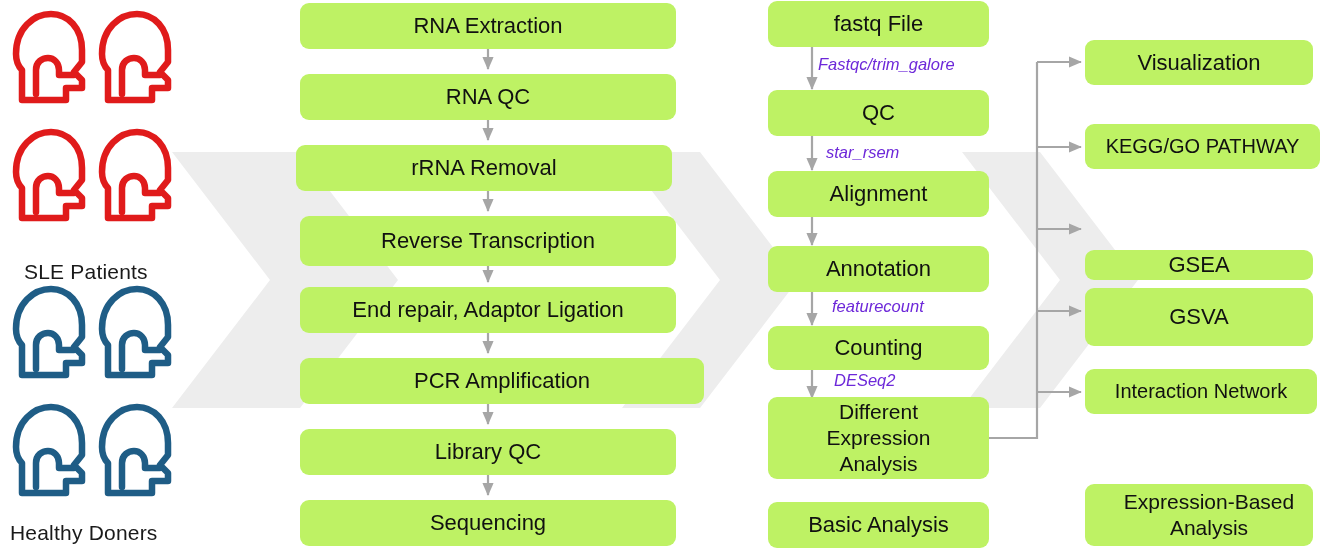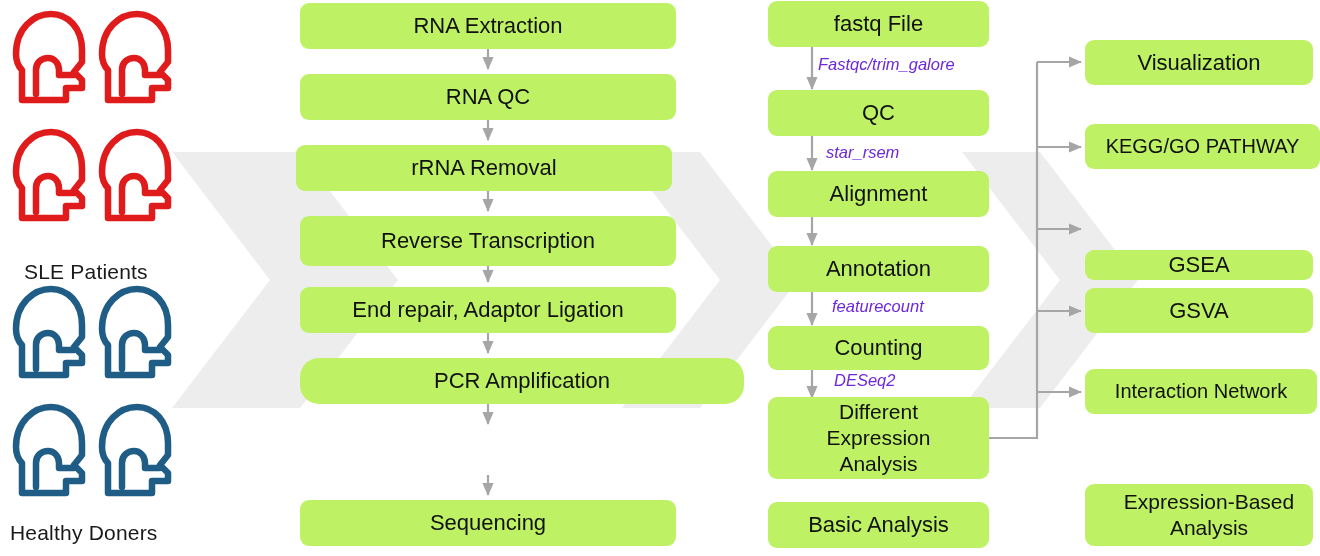--- a/index.html
+++ b/index.html
@@ -164,21 +164,22 @@
       </div>
     </div>
     <div class="cohort-label" style="margin-left:4px;margin-top:4px;">Healthy Doners</div>
   </div>
 
   <div class="fbox" style="left:300px;top:3px;width:376px;height:46px;">RNA Extraction</div>
   <div class="fbox" style="left:300px;top:74px;width:376px;height:46px;">RNA QC</div>
   <div class="fbox" style="left:296px;top:145px;width:376px;height:46px;">rRNA Removal</div>
   <div class="fbox" style="left:300px;top:216px;width:376px;height:50px;">Reverse Transcription</div>
   <div class="fbox" style="left:300px;top:287px;width:376px;height:46px;text-align:center;">End repair, Adaptor Ligation</div>
-  <div class="fbox" style="left:300px;top:358px;width:444px;height:46px;border-radius:19px;">PCR Amplification</div>
+  <div class="fbox" style="left:300px;top:358px;width:404px;height:46px;">PCR Amplification</div>
+  <div class="fbox" style="left:300px;top:429px;width:376px;height:46px;">Library QC</div>
   <div class="fbox" style="left:300px;top:500px;width:376px;height:46px;">Sequencing</div>
 
   <div class="fbox" style="left:768px;top:1px;width:221px;height:46px;">fastq File</div>
   <div class="tool" style="left:818px;top:55px;">Fastqc/trim_galore</div>
 
   <div class="fbox" style="left:768px;top:90px;width:221px;height:46px;">QC</div>
   <div class="tool" style="left:826px;top:143px;">star_rsem</div>
 
   <div class="fbox" style="left:768px;top:171px;width:221px;height:46px;">Alignment</div>
 
@@ -192,21 +193,21 @@
     <span>Different</span>
     <span>Expression</span>
     <span>Analysis</span>
   </div>
 
   <div class="fbox" style="left:768px;top:502px;width:221px;height:46px;">Basic Analysis</div>
 
   <div class="fbox" style="left:1085px;top:40px;width:228px;height:45px;">Visualization</div>
   <div class="fbox small" style="left:1085px;top:124px;width:235px;height:45px;">KEGG/GO PATHWAY</div>
   <div class="fbox" style="left:1085px;top:206px;width:228px;height:30px;margin-top:44px;">GSEA</div>
-  <div class="fbox" style="left:1085px;top:288px;width:228px;height:45px;">GSVA</div>
+  <div class="fbox" style="left:1085px;top:288px;width:228px;height:58px;">GSVA</div>
   <div class="fbox small" style="left:1085px;top:369px;width:232px;height:45px;">Interaction Network</div>
 
   <div class="fbox multiline" style="left:1085px;top:484px;width:228px;height:62px;flex-direction:column;padding-left:28px;">
     <span>Expression-Based</span>
     <span>Analysis</span>
   </div>
 
 </div>
 
 </body></html>

